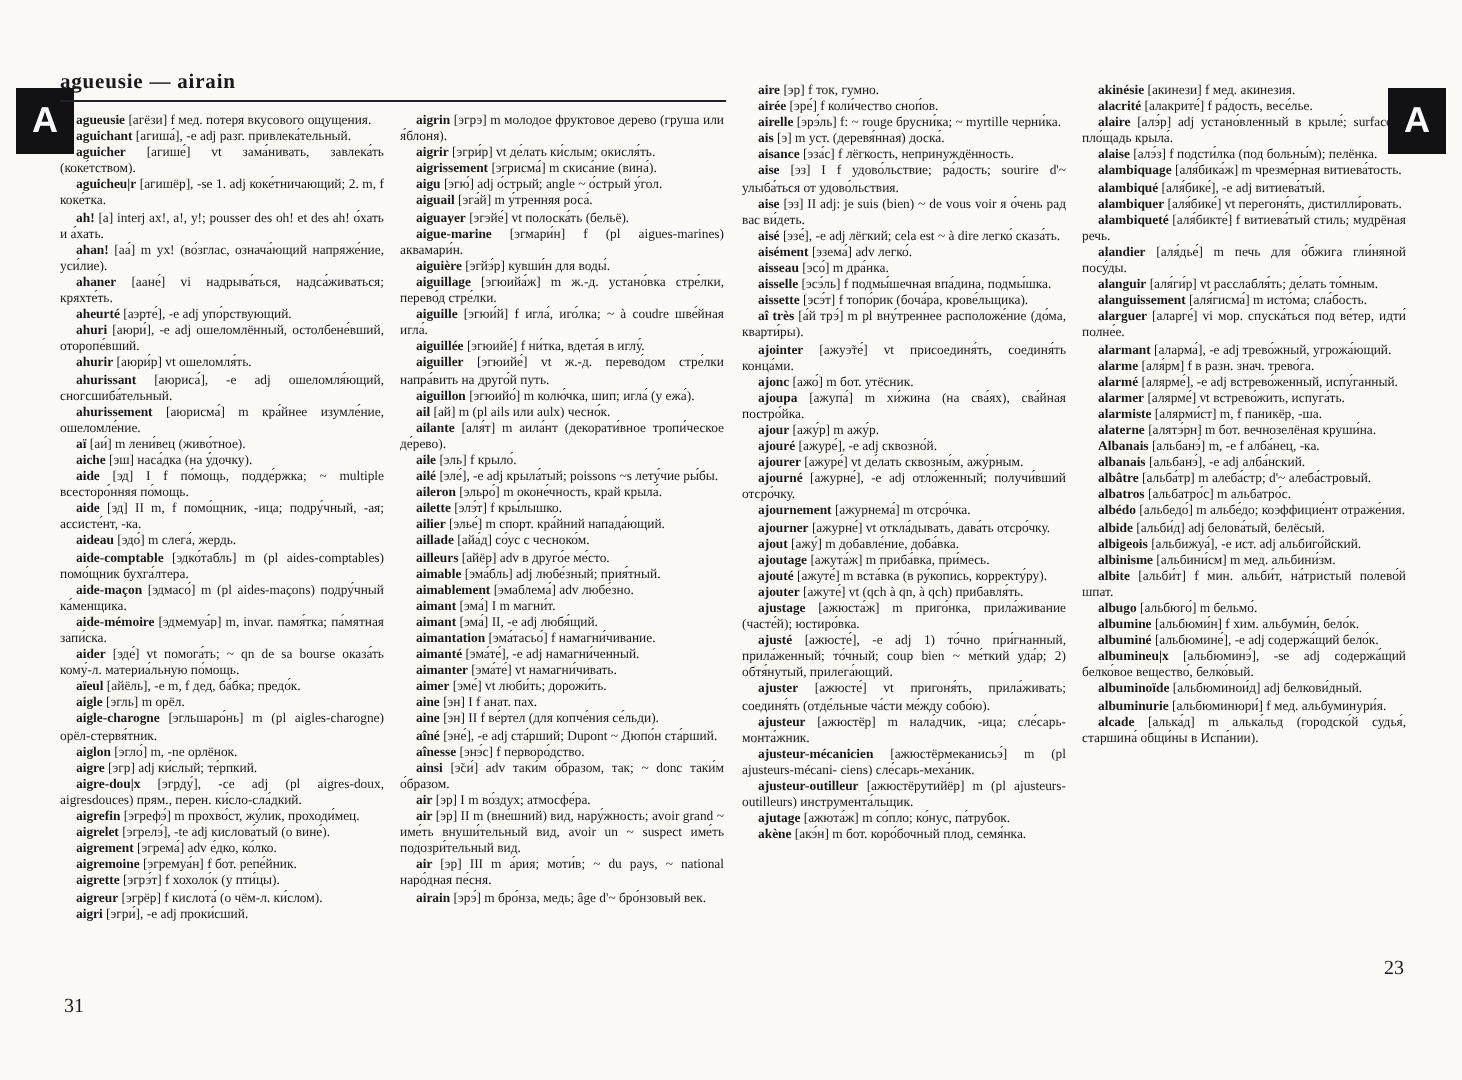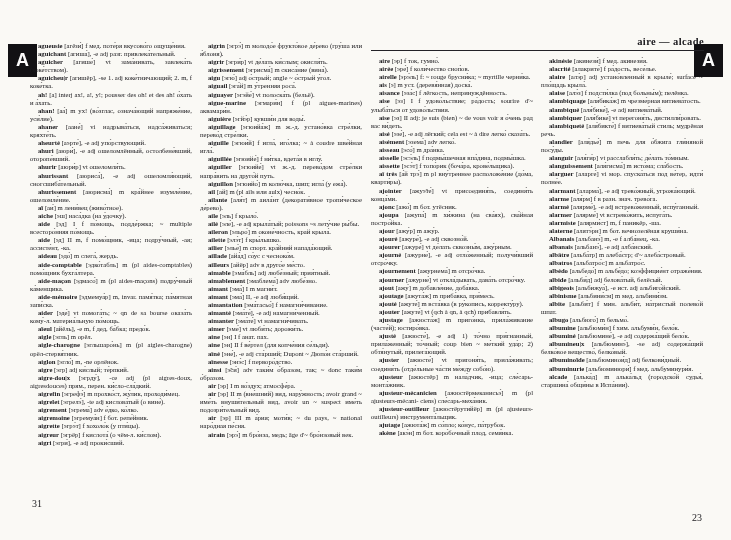--- a/index.html
+++ b/index.html
@@ -27,35 +27,36 @@
   .page-right .page-header{text-align:right;}
   .cols{display:flex;gap:8px;margin-top:6px;}
   .col{
     width:162px;height:432px;overflow:hidden;
     font-size:6.7px;line-height:8.1px;text-align:justify;
   }
   .entry{margin:0;text-indent:8px;}
   .hw{font-weight:bold;}
   .pagenum{position:absolute;font-size:10px;color:#1a191d;}
   .pagenum-left{left:32px;top:498px;}
-  .pagenum-right{right:29px;top:512px;}
+  .pagenum-right{right:29px;top:479px;}
 </style>
 </head>
 <body>
 
 <div class="spread">
 
   <div class="tab tab-left">
     <span>A</span>
   </div>
   <div class="tab tab-right">
     <span>A</span>
   </div>
 
   <div class="page page-left">
+    <div class="page-header">agueusie — airain</div>
     <div class="cols">
       <div class="col">
           <p class="entry"><b class="hw">agueusie</b> [агёзи́] f мед. поте́ря вкусово́го ощуще́ния.</p>
           <p class="entry"><b class="hw">aguichant</b> [агиша́], -e adj разг. привлека́тельный.</p>
           <p class="entry"><b class="hw">aguicher</b> [агише́] vt зама́нивать, завлека́ть (коке́тством).</p>
           <p class="entry"><b class="hw">aguicheu|r</b> [агишёр], -se 1. adj коке́тничающий; 2. m, f коке́тка.</p>
           <p class="entry"><b class="hw">ah!</b> [а] interj ах!, а!, у!; pousser des oh! et des ah! о́хать и а́хать.</p>
           <p class="entry"><b class="hw">ahan!</b> [аа́] m ух! (во́зглас, означа́ющий напряже́ние, уси́лие).</p>
           <p class="entry"><b class="hw">ahaner</b> [аане́] vi надрыва́ться, надса́живаться; кряхте́ть.</p>
           <p class="entry"><b class="hw">aheurté</b> [аэрте́], -e adj упо́рствующий.</p>
@@ -124,21 +125,20 @@
           <p class="entry"><b class="hw">ainsi</b> [э̃си́] adv таки́м о́бразом, так; ~ donc таки́м о́бразом.</p>
           <p class="entry"><b class="hw">air</b> [эр] I m во́здух; атмосфе́ра.</p>
           <p class="entry"><b class="hw">air</b> [эр] II m (вне́шний) вид, нару́жность; avoir grand ~ име́ть внуши́тельный вид, avoir un ~ suspect име́ть подозри́тельный вид.</p>
           <p class="entry"><b class="hw">air</b> [эр] III m а́рия; моти́в; ~ du pays, ~ national наро́дная пе́сня.</p>
           <p class="entry"><b class="hw">airain</b> [эрэ́] m бро́нза, медь; âge d'~ бро́нзовый век.</p>
         </div>
     </div>
   </div>
 
   <div class="page page-right">
-    <div class="page-header">aire — alcade</div>
     <div class="cols">
       <div class="col">
           <p class="entry"><b class="hw">aire</b> [эр] f ток, гумно́.</p>
           <p class="entry"><b class="hw">airée</b> [эре́] f коли́чество сноп́ов.</p>
           <p class="entry"><b class="hw">airelle</b> [эрэ́ль] f: ~ rouge брусни́ка; ~ myrtille черни́ка.</p>
           <p class="entry"><b class="hw">ais</b> [э] m уст. (деревя́нная) доска́.</p>
           <p class="entry"><b class="hw">aisance</b> [эза́с] f лёгкость, непринуждённость.</p>
           <p class="entry"><b class="hw">aise</b> [эз] I f удово́льствие; ра́дость; sourire d'~ улыба́ться от удово́льствия.</p>
           <p class="entry"><b class="hw">aise</b> [эз] II adj: je suis (bien) ~ de vous voir я о́чень рад вас ви́деть.</p>
           <p class="entry"><b class="hw">aisé</b> [эзе́], -e adj лёгкий; cela est ~ à dire легко́ сказа́ть.</p>

